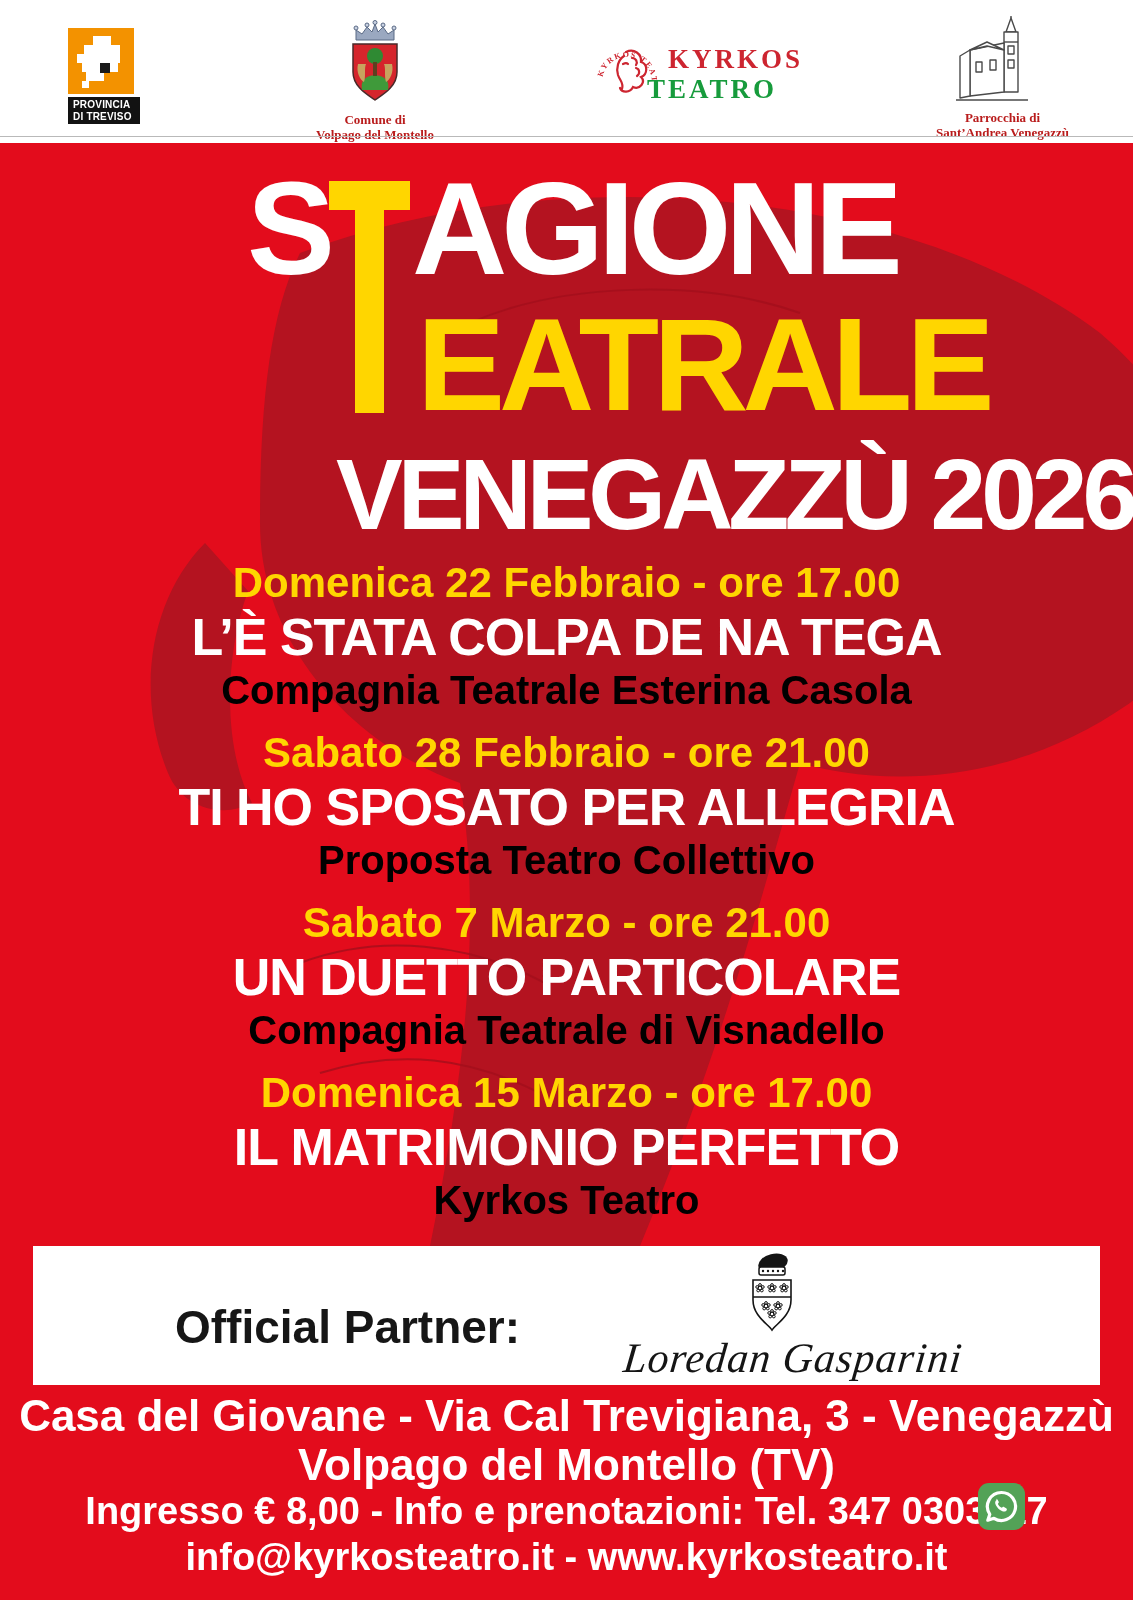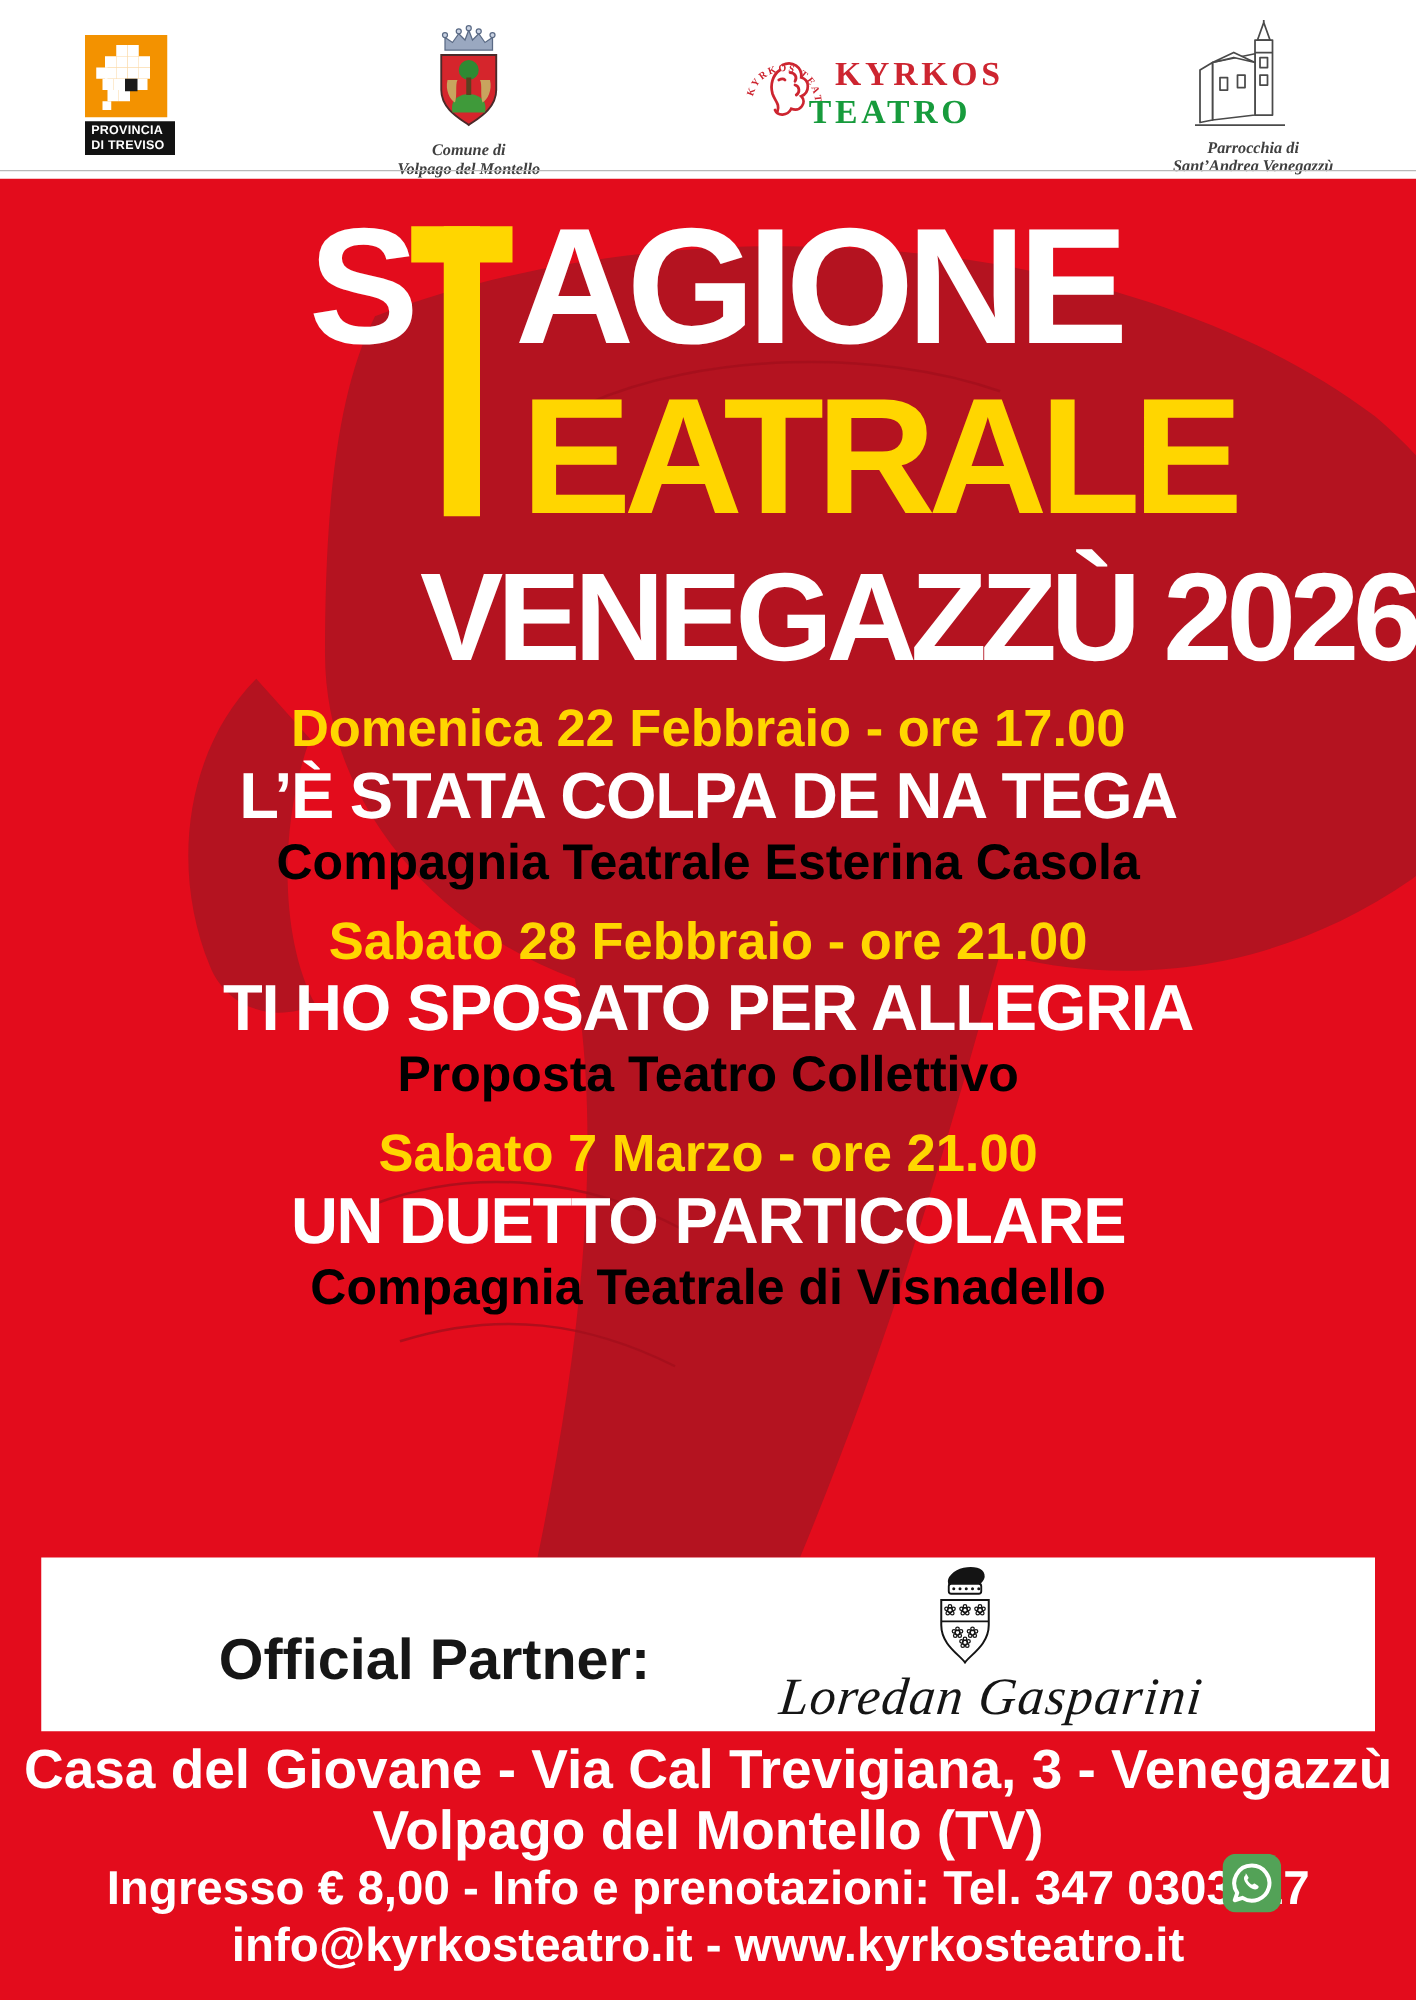--- a/index.html
+++ b/index.html
@@ -7,21 +7,21 @@
   body { font-family:"Liberation Sans", sans-serif; }
   .poster { position:relative; width:1133px; height:1600px; overflow:hidden; background:#e30c1c; }
 
   
   .header { position:absolute; left:0; top:0; width:1133px; height:143px; background:#fff; z-index:5; }
   .header-rule { position:absolute; left:0; bottom:6px; width:100%; height:1px; background:#b9b9b9; }
   .logo { position:absolute; }
   .prov-label { position:absolute; left:68px; top:97px; width:72px; height:27px; background:#121212; color:#fff;
                 font-size:10px; font-weight:bold; line-height:12px; padding:2px 0 0 5px; letter-spacing:.2px; }
   .serif-caption { position:absolute; text-align:center; font-family:"Liberation Serif", serif;
-                   font-style:italic; font-weight:bold; font-size:13px; line-height:15px; color:#404040; }
+                   font-weight:bold; font-size:13px; line-height:15px; color:#b91c1c; }
   .kyrkos-word { position:absolute; font-family:"Liberation Serif", serif; font-weight:bold;
                  font-size:27px; letter-spacing:3px; }
 
   
   .art { position:absolute; left:0; top:143px; z-index:1; }
 
   
   .t-line { position:absolute; z-index:2; font-weight:bold; line-height:132px; font-size:132px; letter-spacing:-6px; }
   .t-white { color:#fff; }
   .t-yellow { color:#ffd600; }
@@ -183,20 +183,25 @@
     <div class="ev-title">TI HO SPOSATO PER ALLEGRIA</div>
     <div class="ev-company">Proposta Teatro Collettivo</div>
   </div>
 
   <div class="event" style="top:898px">
     <div class="ev-date">Sabato 7 Marzo - ore 21.00</div>
     <div class="ev-title">UN DUETTO PARTICOLARE</div>
     <div class="ev-company">Compagnia Teatrale di Visnadello</div>
   </div>
 
+  <div class="event" style="top:1068px">
+    <div class="ev-date">Domenica 15 Marzo - ore 17.00</div>
+    <div class="ev-title">IL MATRIMONIO PERFETTO</div>
+    <div class="ev-company">Kyrkos Teatro</div>
+  </div>
 
   <div class="partner-band">
     <div class="partner-label">Official Partner:</div>
 
     <svg style="position:absolute;left:700px;top:4px" width="74" height="86">
       <ellipse cx="40" cy="13" rx="15" ry="9" fill="#141414" transform="rotate(-14 40 13)"></ellipse>
       <rect x="26" y="17" width="26" height="8" rx="2" fill="#ffffff" stroke="#141414" stroke-width="1.5"></rect>
       <g fill="#141414">
         <circle cx="30" cy="21" r="1.2"></circle>
           <circle cx="35" cy="21" r="1.2"></circle>

